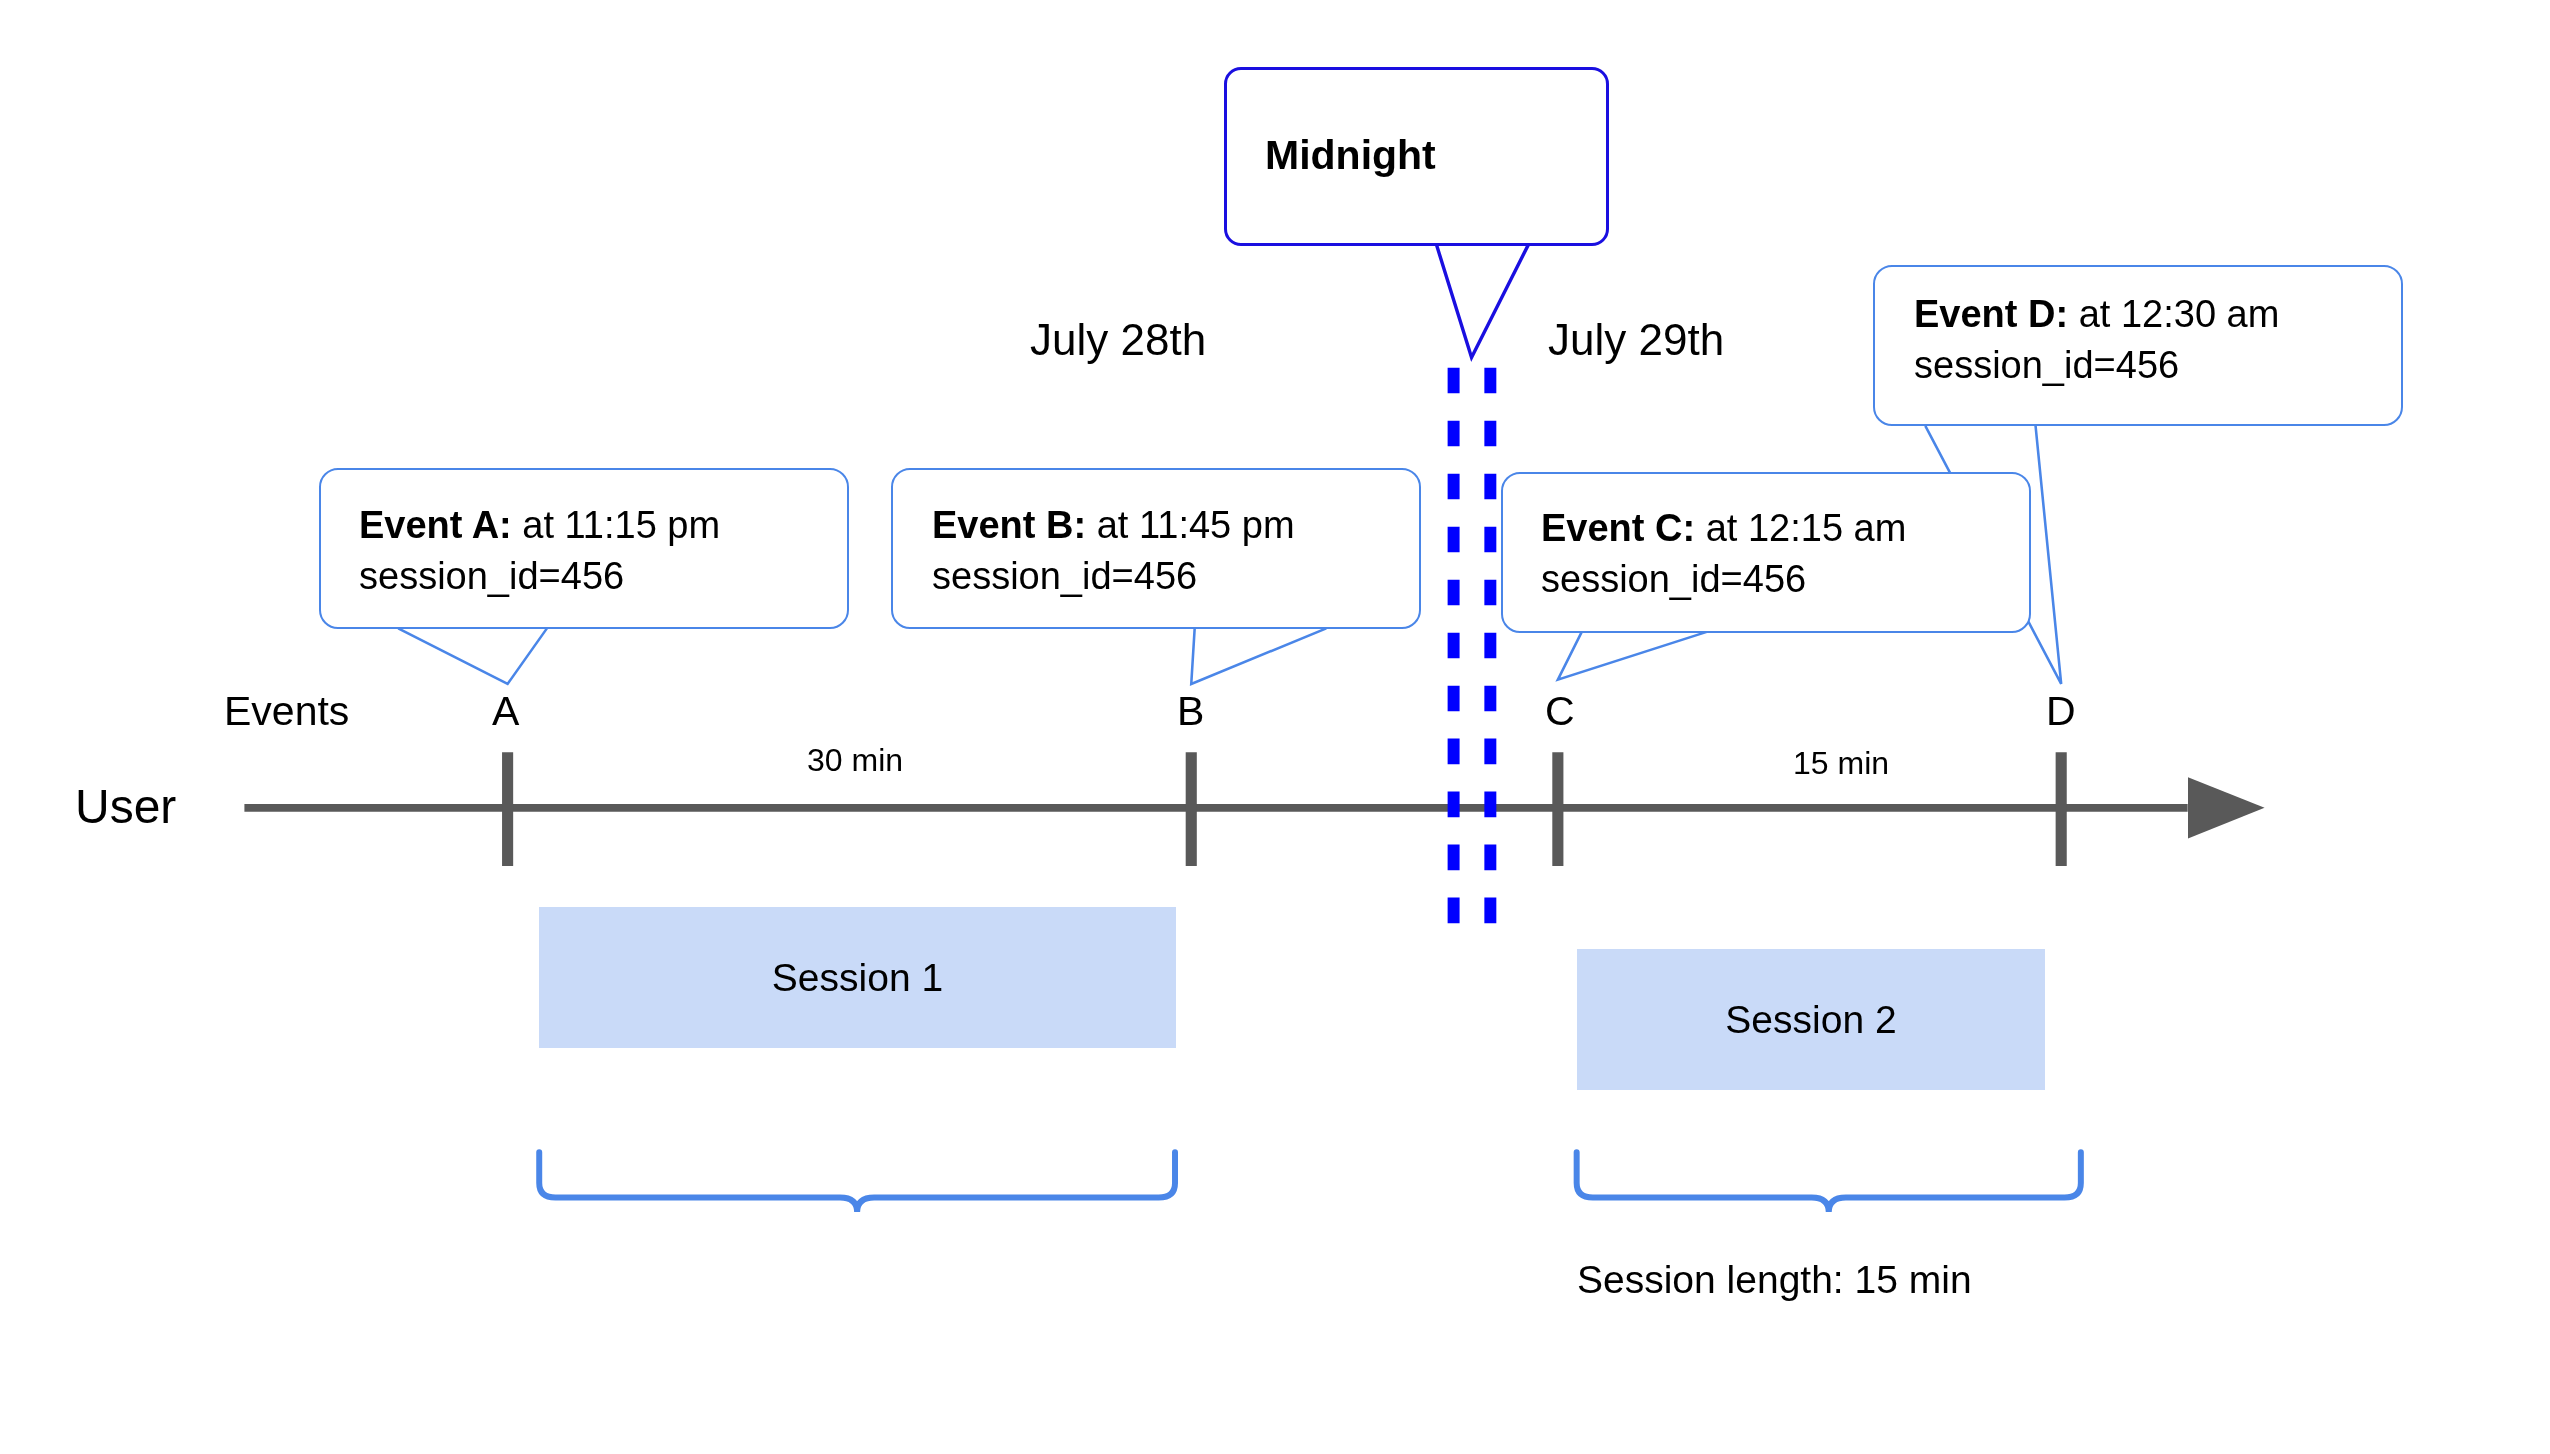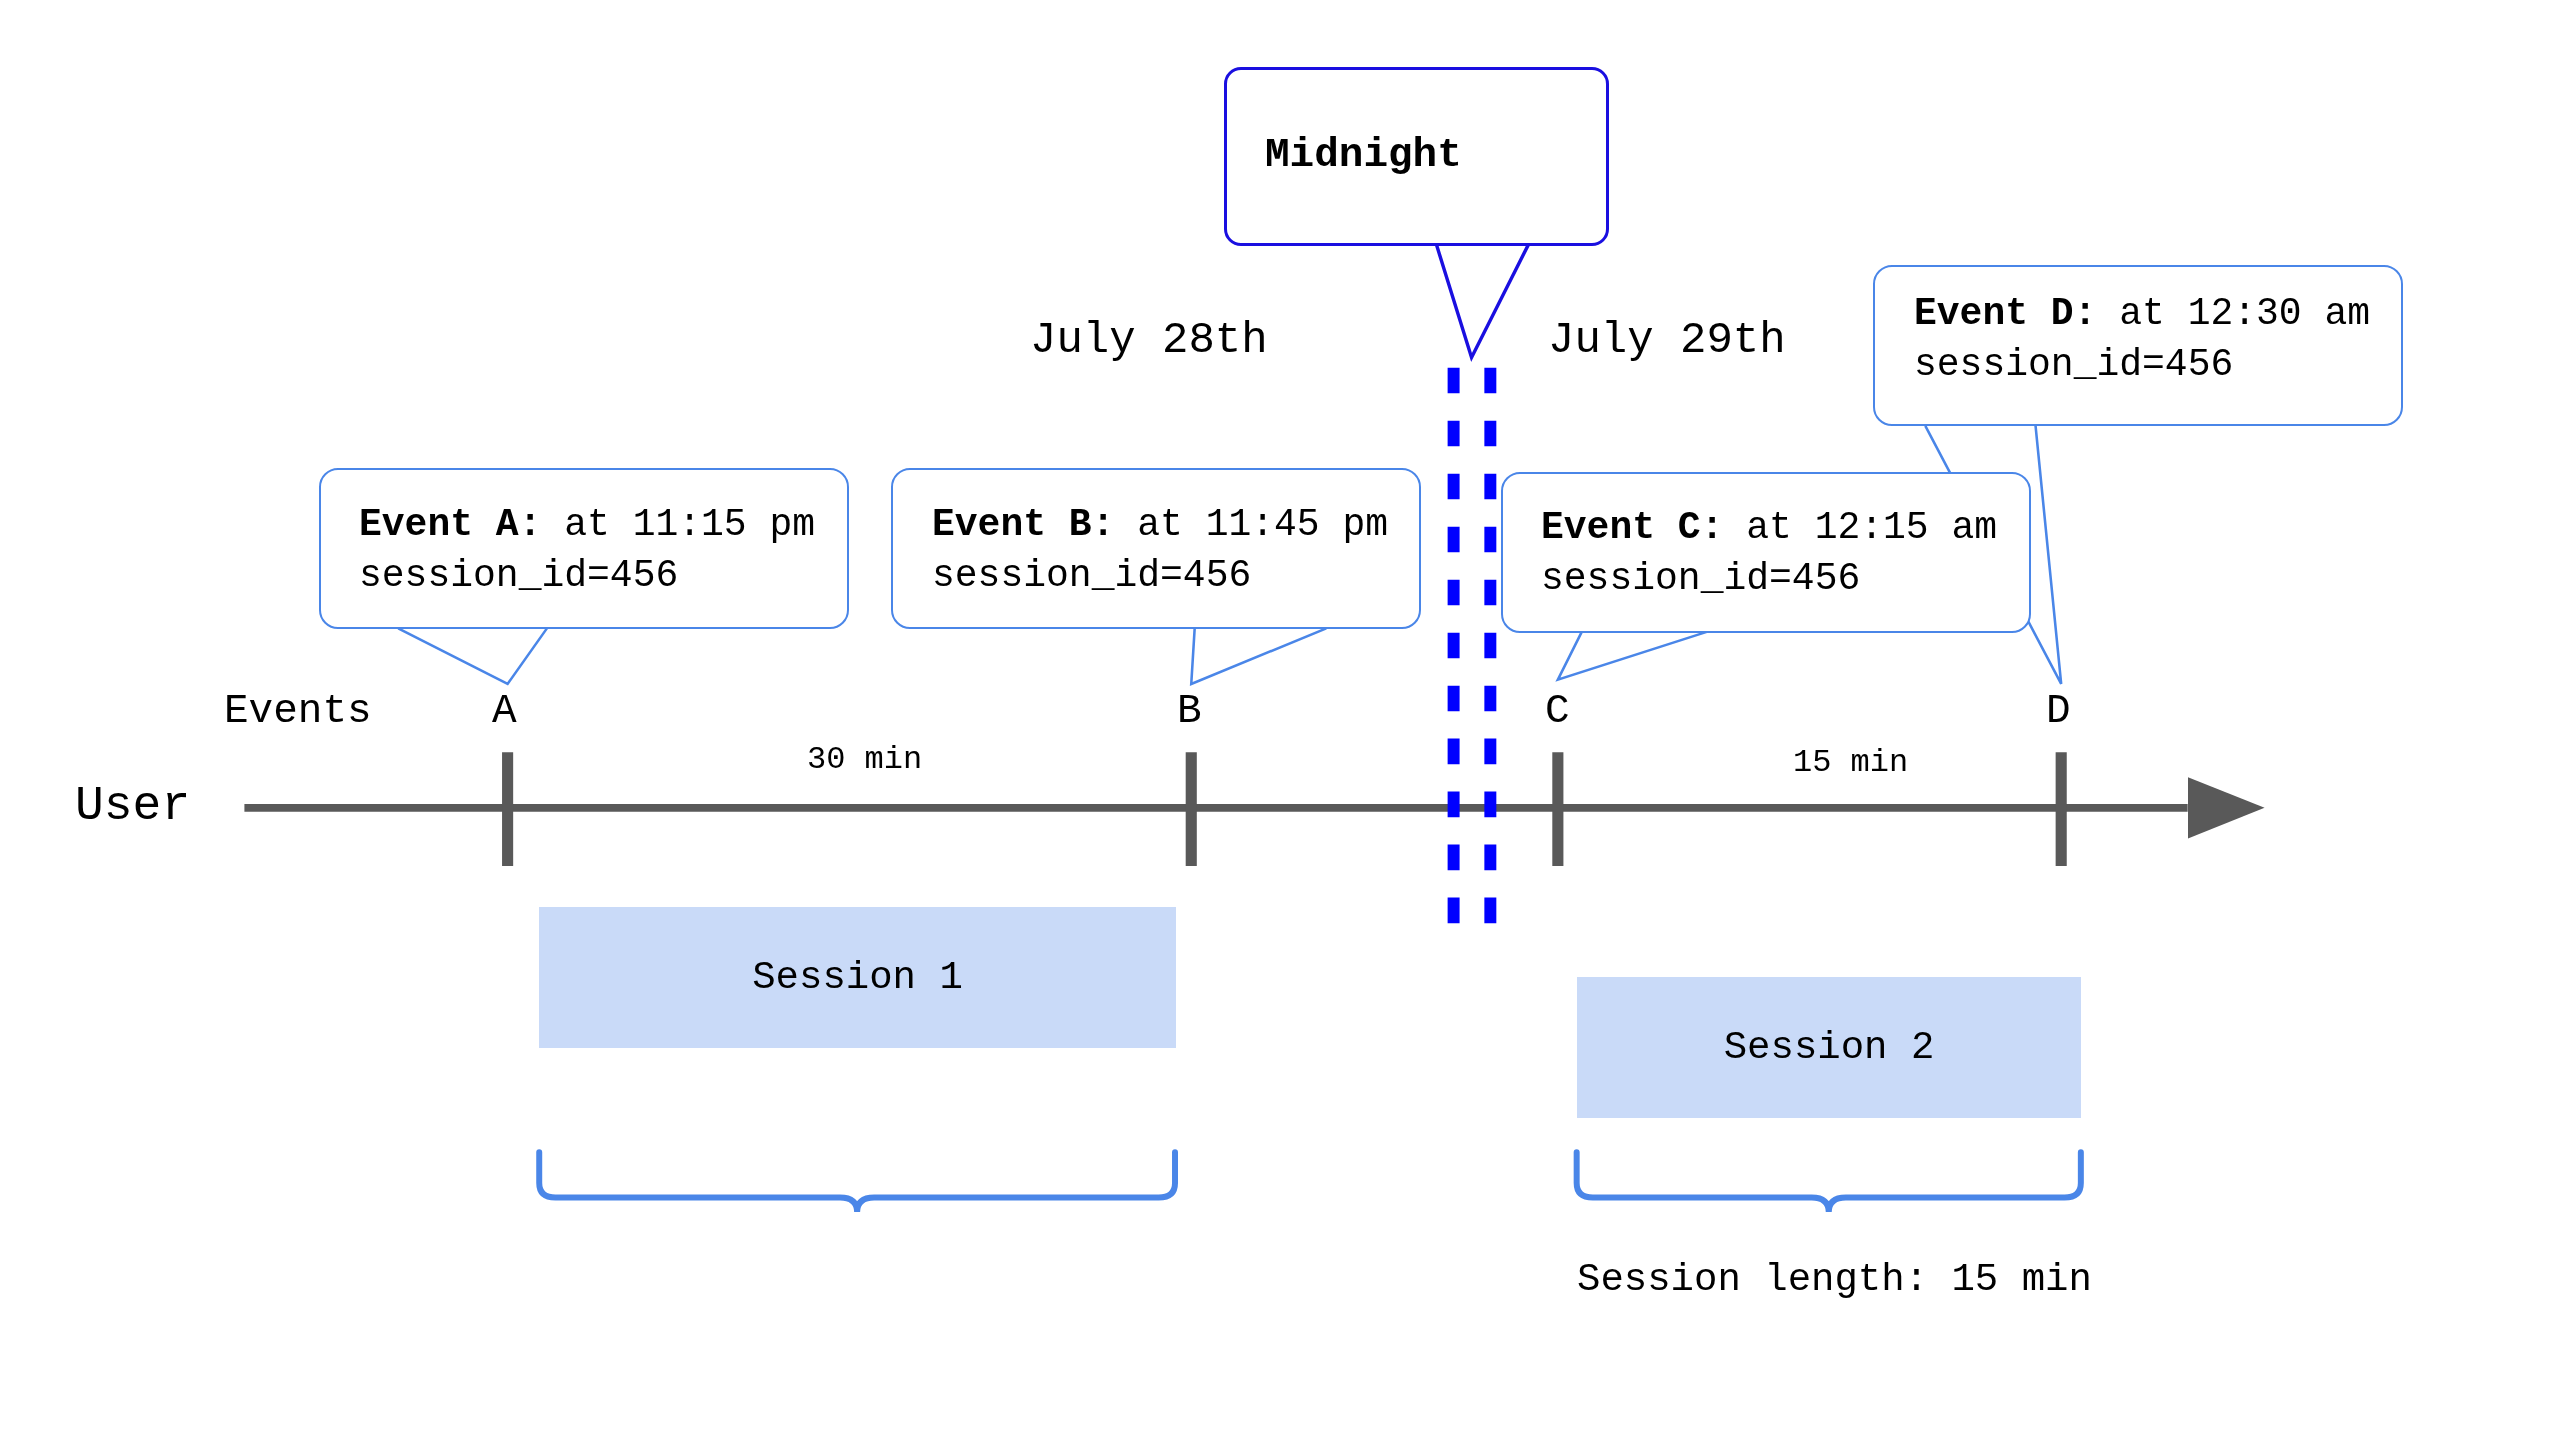--- a/index.html
+++ b/index.html
@@ -9,21 +9,20 @@
   }
   body {
     font-family: "Liberation Sans", sans-serif;
   }
   #stage {
     position: relative;
     width: 2550px;
     height: 1455px;
     background: #ffffff;
     overflow: hidden;
-    font-family: Liberation Mono, monospace;
   }
   svg.layer {
     position: absolute;
     left: 0;
     top: 0;
     width: 2550px;
     height: 1455px;
     pointer-events: none;
   }
   .txt {
@@ -158,20 +157,20 @@
   <div class="txt tick-letter" style="left:1177px; top:688px;">B</div>
   <div class="txt tick-letter" style="left:1545px; top:688px;">C</div>
   <div class="txt tick-letter" style="left:2046px; top:688px;">D</div>
 
   <div class="txt dur-label" style="left:807px; top:742px;">30 min</div>
   <div class="txt dur-label" style="left:1749px; top:745px;margin-left:44px;">15 min</div>
 
   <div class="session-box" style="left:539px; top:907px; width:637px; height:141px;">
     <span>Session 1</span>
   </div>
-  <div class="session-box" style="left:1577px; top:977px; width:504px; height:141px;">
+  <div class="session-box" style="left:1577px; top:949px; width:468px; height:141px;">
     <span>Session 2</span>
   </div>
 
   <div class="txt sesslen-label" style="left:1577px; top:1258px;">Session length: 15 min</div>
 
 </div>
 
 
 </body></html>

